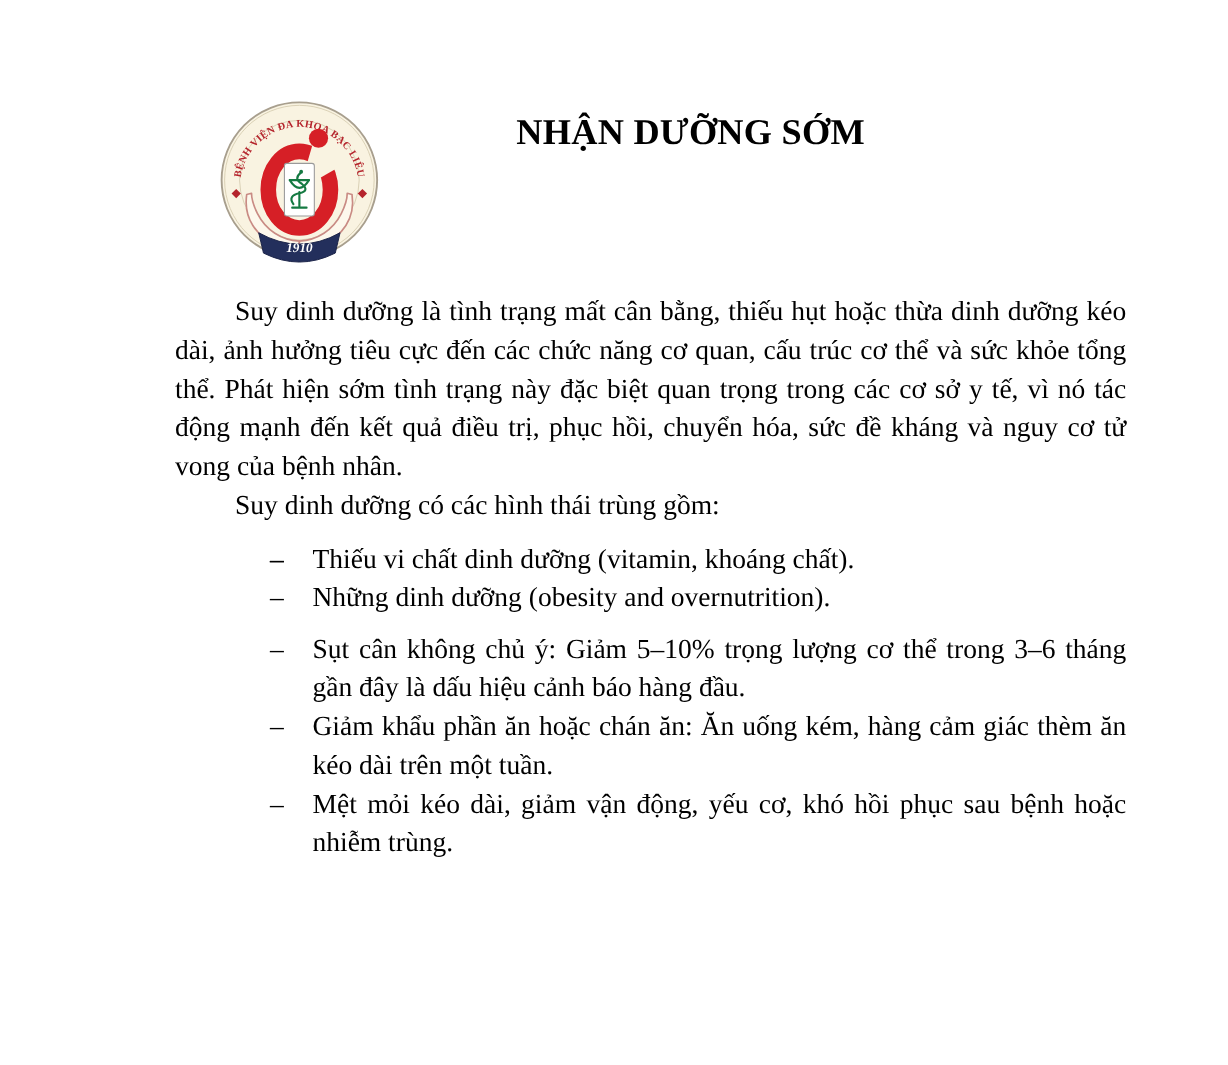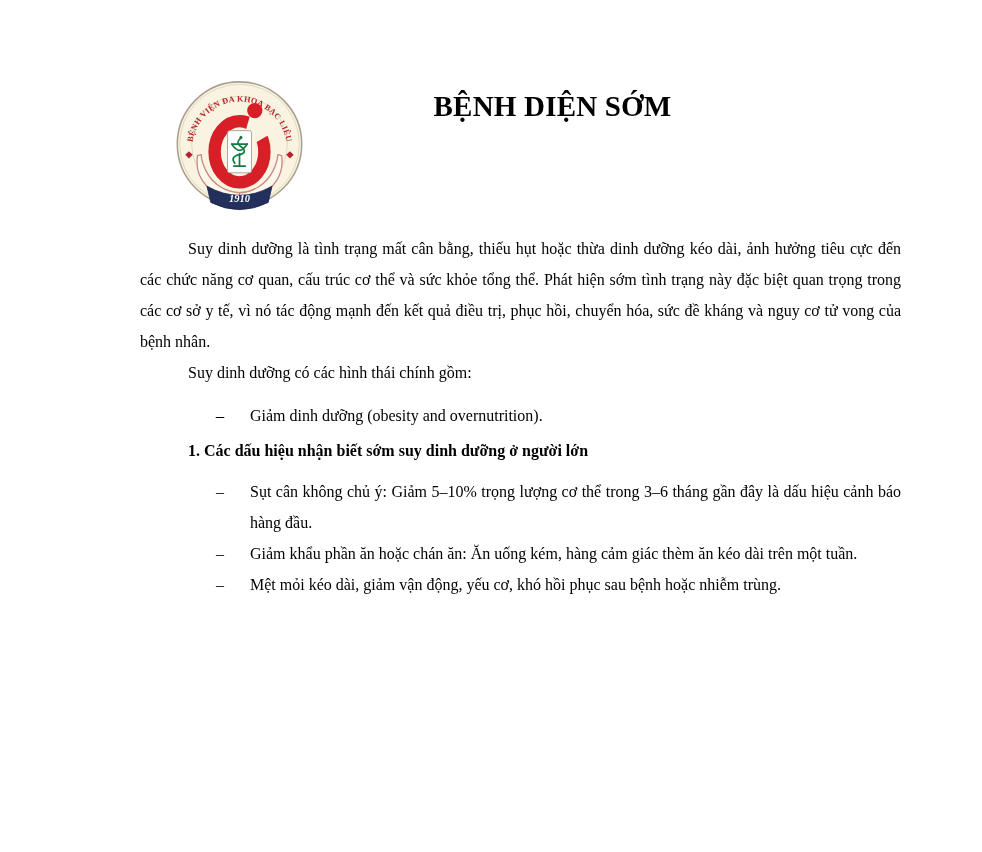--- a/index.html
+++ b/index.html
@@ -16,21 +16,21 @@
   }
   .logo svg { width:100%; height:100%; display:block; }
   .doc-title {
     position:absolute; left:205px; top:86px; width:695px;
     text-align:center;
     font-size:29px; font-weight:bold; line-height:40px;
     letter-spacing:0.2px;
   }
   .content {
     position:absolute; left:140px; top:233px; width:761px;
-    font-size:16px; line-height:31px;
+    font-size:22px; line-height:31px;
     text-align:justify;
   }
   .para { text-indent:48px; }
   .dash-list { margin-top:12px; }
   .dash-list.second { margin-top:10px; }
   .li {
     position:relative;
     padding-left:110px;
     text-align:justify;
   }
@@ -92,43 +92,43 @@
       </g>
 
       <g>
         <path d="M36,112 Q70,131 104,112 L100,129 Q70,144 40,129 Z" fill="#232f5c" stroke="#1a2347" stroke-width="0.8"></path>
         <text x="70" y="128" text-anchor="middle" fill="#ffffff" font-size="11" font-style="italic" font-weight="bold" font-family="Liberation Serif, DejaVu Serif, serif">1910</text>
       </g>
     </svg>
   </div>
 
   <h1 class="doc-title">
-    <span>BỆNH DIỆN SỚM</span><br>
+    <span>NHẬN DƯỠNG SỚM</span><br>
   </h1>
 
   <main class="content">
 
     <p class="para">Suy dinh dưỡng là tình trạng mất cân bằng, thiếu hụt hoặc thừa dinh dưỡng kéo dài, ảnh hưởng tiêu cực đến các chức năng cơ quan, cấu trúc cơ thể và sức khỏe tổng thể. Phát hiện sớm tình trạng này đặc biệt quan trọng trong các cơ sở y tế, vì nó tác động mạnh đến kết quả điều trị, phục hồi, chuyển hóa, sức đề kháng và nguy cơ tử vong của bệnh nhân.</p>
 
-    <p class="para">Suy dinh dưỡng có các hình thái chính gồm:</p>
+    <p class="para">Suy dinh dưỡng có các hình thái trùng gồm:</p>
 
     <div class="dash-list">
       <div class="li">
         <span class="marker">–</span>
       </div>
       <div class="li">
         <span class="marker">–</span>
+        <span class="li-text">Thiếu vi chất dinh dưỡng (vitamin, khoáng chất).</span>
       </div>
       <div class="li">
         <span class="marker">–</span>
-        <span class="li-text">Giảm dinh dưỡng (obesity and overnutrition).</span>
+        <span class="li-text">Những dinh dưỡng (obesity and overnutrition).</span>
       </div>
     </div>
 
-    <p class="section-heading">1. Các dấu hiệu nhận biết sớm suy dinh dưỡng ở người lớn</p>
 
 
     <div class="dash-list second">
       <div class="li">
         <span class="marker">–</span>
         <span class="li-text">Sụt cân không chủ ý: Giảm 5–10% trọng lượng cơ thể trong 3–6 tháng gần đây là dấu hiệu cảnh báo hàng đầu.</span>
       </div>
       <div class="li">
         <span class="marker">–</span>
         <span class="li-text">Giảm khẩu phần ăn hoặc chán ăn: Ăn uống kém, hàng cảm giác thèm ăn kéo dài trên một tuần.</span>

